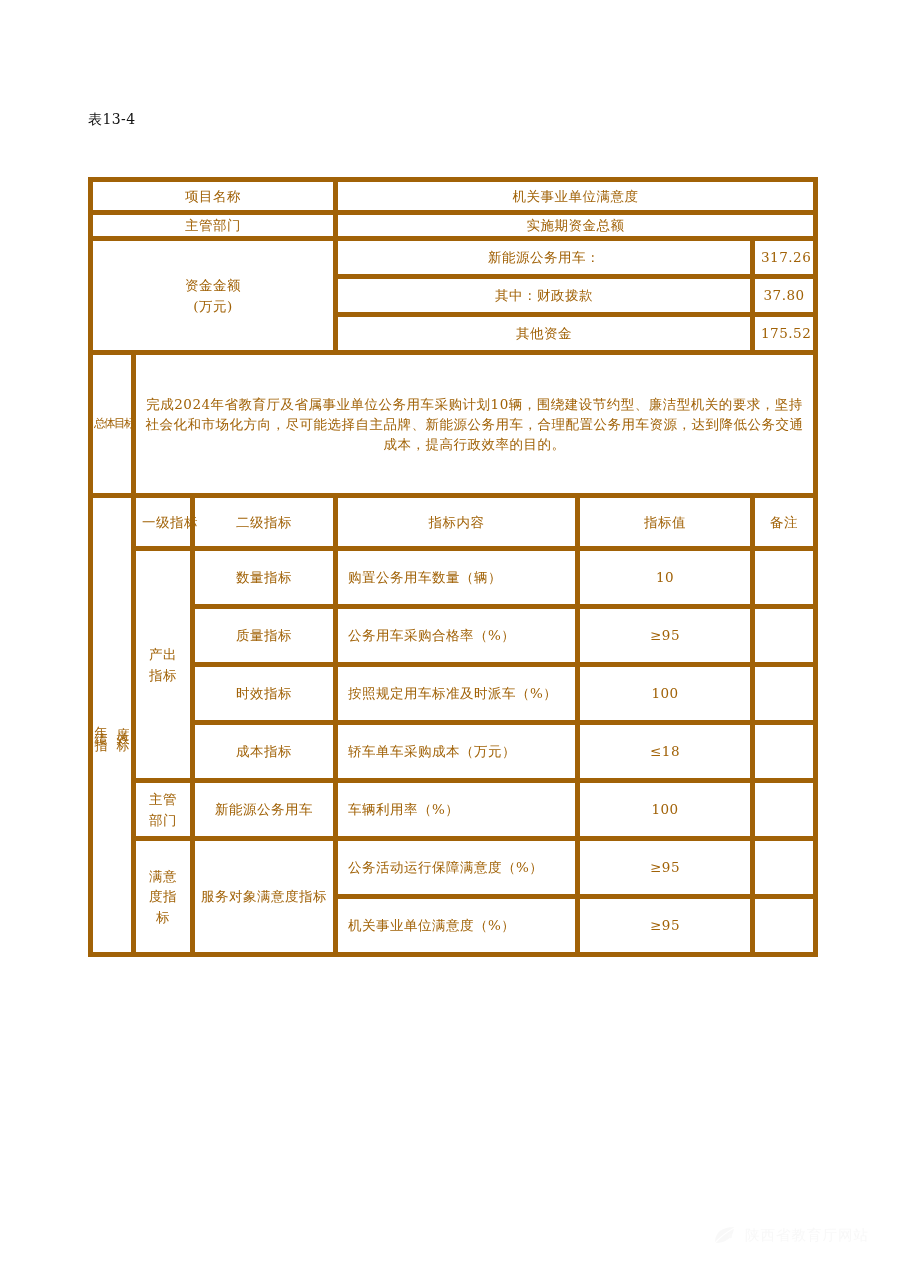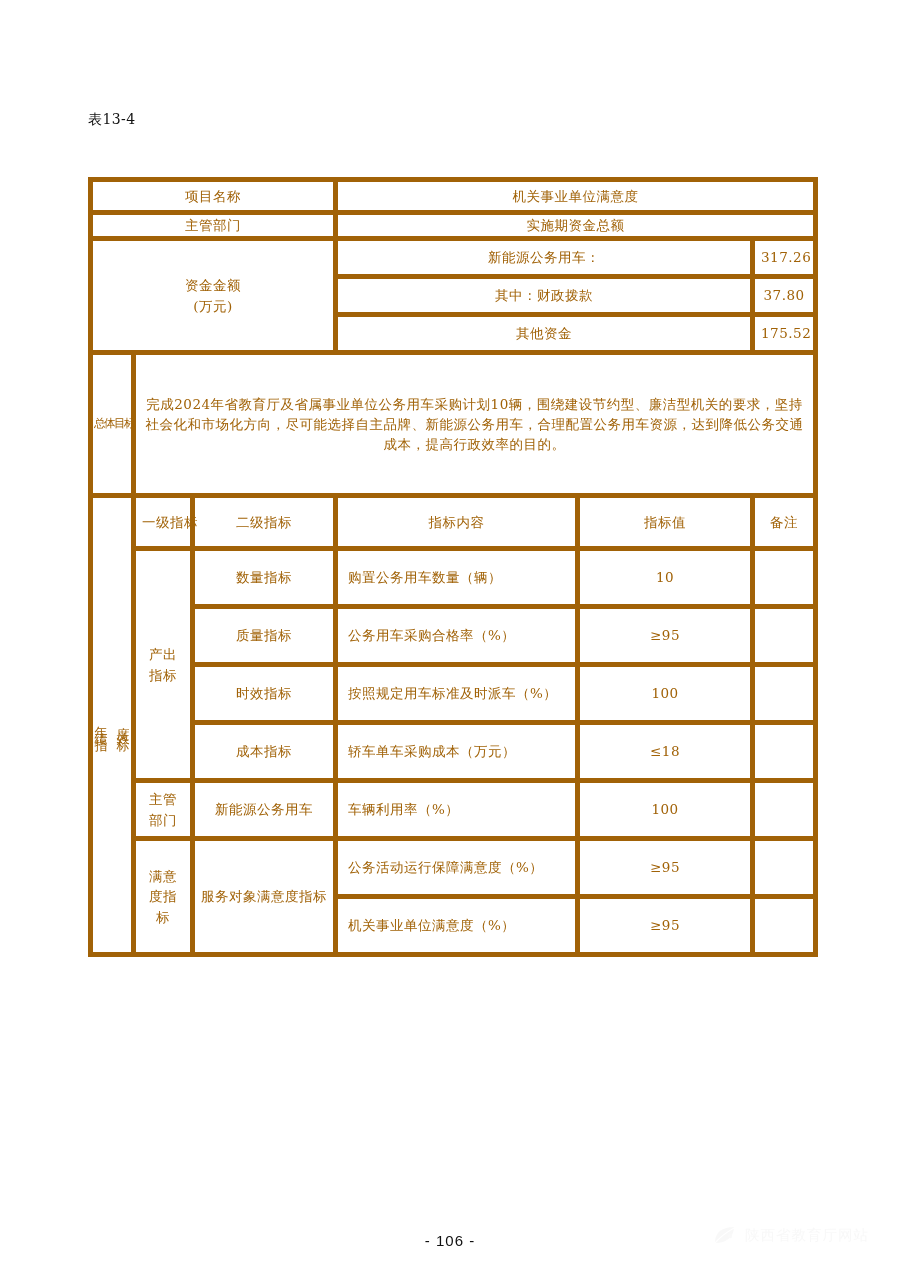--- a/index.html
+++ b/index.html
@@ -269,21 +269,20 @@
           <td class="cell-left" style="height:58px">机关事业单位满意度（%）</td>
           <td>≥95</td>
           <td></td>
         </tr>
 
       </tbody>
     </table>
   </div>
 
 
-  <div class="page-number">- 106 -</div>
 
   <div class="watermark">
     <span>
       <svg width="26" height="22" viewBox="0 0 26 22" aria-hidden="true">
         <path d="M3 18 C3 8, 11 3, 22 3 C22 13, 14 19, 4 19 Z" fill="#f2f2f2"></path>
         <path d="M3 19 C8 13, 15 8, 22 4" stroke="#ffffff" stroke-width="1.2" fill="none"></path>
         <circle cx="18" cy="12" r="2.2" fill="#f4f4f4"></circle>
       </svg>
     </span>
     <span class="wm-text">陕西省教育厅网站</span>

